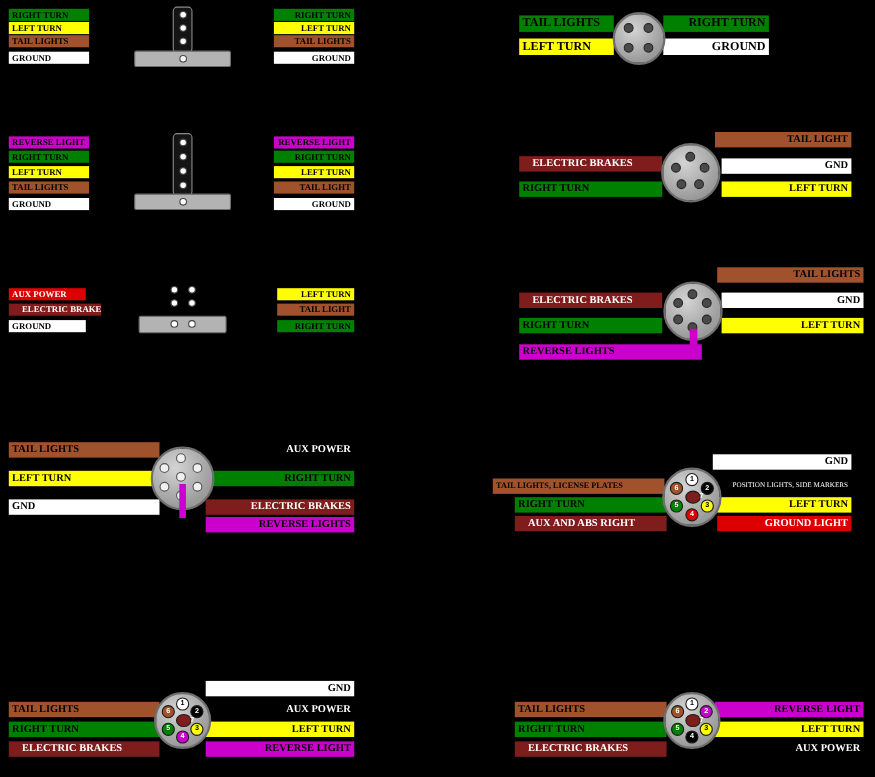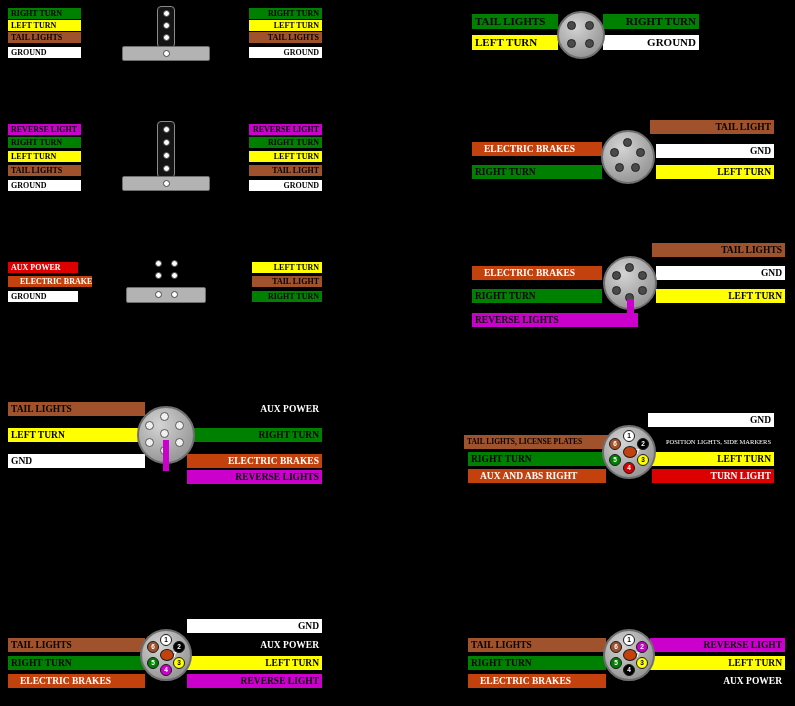--- a/index.html
+++ b/index.html
@@ -14,21 +14,21 @@
   .f-xs  { font-size:7.5px; }
   .f-xxs { font-size:6.5px; font-weight:normal; }
   .pl { padding-left:3px; }
   .ra { text-align:right; padding-right:3px; }
   .t-d { color:#000; } .t-l { color:#fff; }
   .bg-green   { background:#008000; }
   .bg-yellow  { background:#ffff00; }
   .bg-brown   { background:#a0522d; }
   .bg-white   { background:#ffffff; }
   .bg-magenta { background:#cc00cc; }
-  .bg-blue    { background:#c2410c;padding-left:12px; }
+  .bg-blue    { background:#7f1d1d;padding-left:12px; }
   .bg-red     { background:#dd0000; }
   .bg-black   { background:#000000; }
   .stem { position:absolute; width:18px; background:#141414; border:1px solid #8a8a8a; border-radius:4px; }
   .cbar { position:absolute; background:#b3b3b3; border:1px solid #6e6e6e; border-radius:2px; }
   .dot  { position:absolute; width:7px; height:7px; background:#fff; border:1px solid #444; border-radius:50%; }
   .disc { position:absolute; border-radius:50%;
           background:radial-gradient(circle at 38% 32%, #d4d4d4, #9c9c9c 70%, #8a8a8a);
           border:2px solid #6f6f6f; }
   .sock { position:absolute; width:9px; height:9px; background:#f0f0f0; border:1px solid #555; border-radius:50%; }
   .pdot { position:absolute; width:9px; height:9px; background:#4a4a4a; border:1px solid #262626; border-radius:50%; }
@@ -117,26 +117,26 @@
     <div class="sock" style="left:175px;top:438px"></div>
     <div class="sock" style="left:160px;top:446px"></div>
     <div class="sock" style="left:145px;top:438px"></div>
     <div class="sock" style="left:145px;top:421px"></div>
     <div class="sock" style="left:160px;top:429px"></div>
     <div class="stub" style="left:163px;top:440px;width:6px;height:31px"></div>
   </div>
 
   <div>
     <div class="bar h14 ra t-d bg-white" style="left:648px;top:413px;width:126px">GND</div>
-    <div class="bar h14 pl t-d bg-brown f-xs" style="left:464px;top:435px;width:156px">TAIL LIGHTS, LICENSE PLATES</div>
+    <div class="bar h14 pl t-d bg-brown f-xs" style="left:448px;top:435px;width:156px">TAIL LIGHTS, LICENSE PLATES</div>
     <div class="bar h14 ra t-l bg-black f-xxs" style="left:652px;top:435px;width:122px">POSITION LIGHTS, SIDE MARKERS</div>
     <div class="bar h14 pl t-d bg-green" style="left:468px;top:452px;width:138px">RIGHT TURN</div>
     <div class="bar h14 ra t-d bg-yellow" style="left:652px;top:452px;width:122px">LEFT TURN</div>
     <div class="bar h14 pl t-l bg-blue" style="left:468px;top:469px;width:138px">AUX AND ABS RIGHT</div>
-    <div class="bar h14 ra t-l bg-red" style="left:652px;top:469px;width:122px">TURN LIGHT</div>
+    <div class="bar h14 ra t-l bg-red" style="left:652px;top:469px;width:122px">GROUND LIGHT</div>
 
     <div class="disc" style="left:602px;top:425px;width:54px;height:54px"></div>
     <div class="pin t-d bg-white" style="left:623px;top:430px">1</div>
     <div class="pin t-l bg-black" style="left:637px;top:438px">2</div>
     <div class="pin t-d bg-yellow" style="left:637px;top:454px">3</div>
     <div class="pin t-l bg-red" style="left:623px;top:462px">4</div>
     <div class="pin t-l bg-green" style="left:609px;top:454px">5</div>
     <div class="pin t-l bg-brown" style="left:609px;top:438px">6</div>
     <div class="pin t-l bg-blue" style="left:623px;top:446px">7</div>
   </div>

